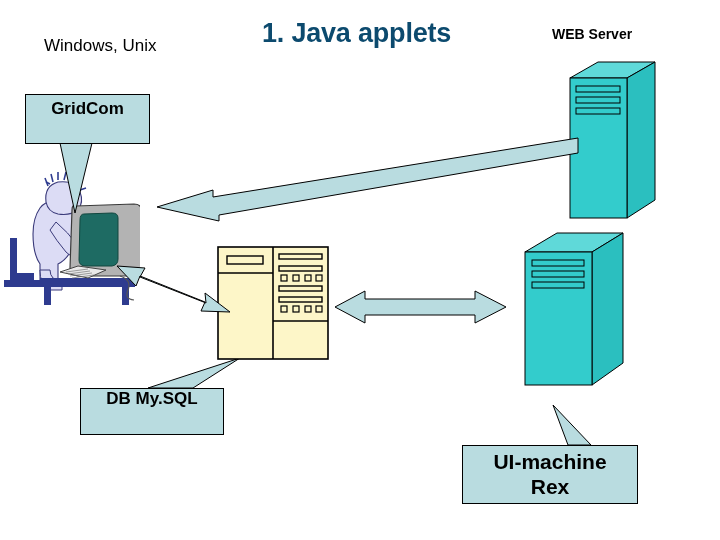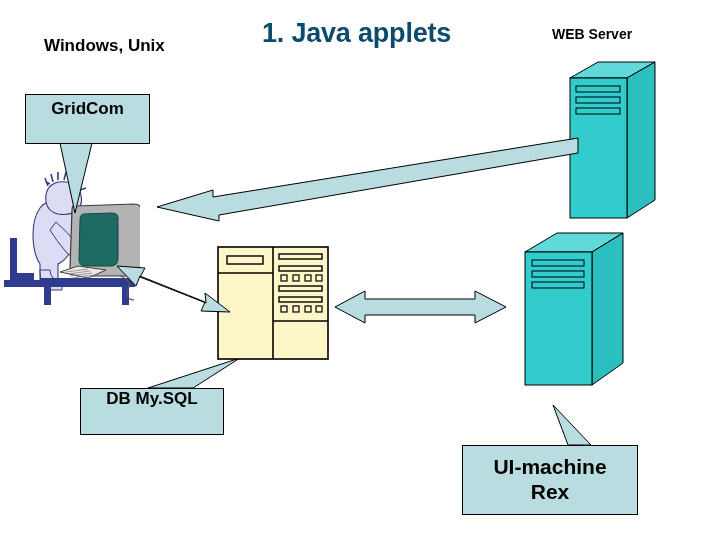--- a/index.html
+++ b/index.html
@@ -29,21 +29,21 @@
     font-weight: bold;
     color: #0c4a6e;
     white-space: nowrap;
     letter-spacing: -0.2px;
   }
   .label-os {
     position: absolute;
     left: 44px;
     top: 36px;
     font-size: 17px;
-    font-weight: bold;
+    font-weight: normal;
     color: #000000;
     white-space: nowrap;
   }
   .label-web {
     position: absolute;
     left: 552px;
     top: 26px;
     font-size: 14px;
     font-weight: bold;
     color: #000000;
@@ -70,21 +70,21 @@
     align-items: flex-start;
     padding-top: 4px;
     text-align: center;
   }
   #callout-dbmysql {
     left: 80px; top: 388px; width: 144px; height: 47px;
     font-size: 17px;
     align-items: flex-start;
   }
   #callout-uimachine {
-    left: 462px; top: 445px; width: 176px; height: 70px;
+    left: 462px; top: 445px; width: 176px; height: 59px;
     font-size: 21px;
     flex-direction: column;
     justify-content: center;
     align-items: center;
   }
 
   
   .server { position: absolute; }
 
   

